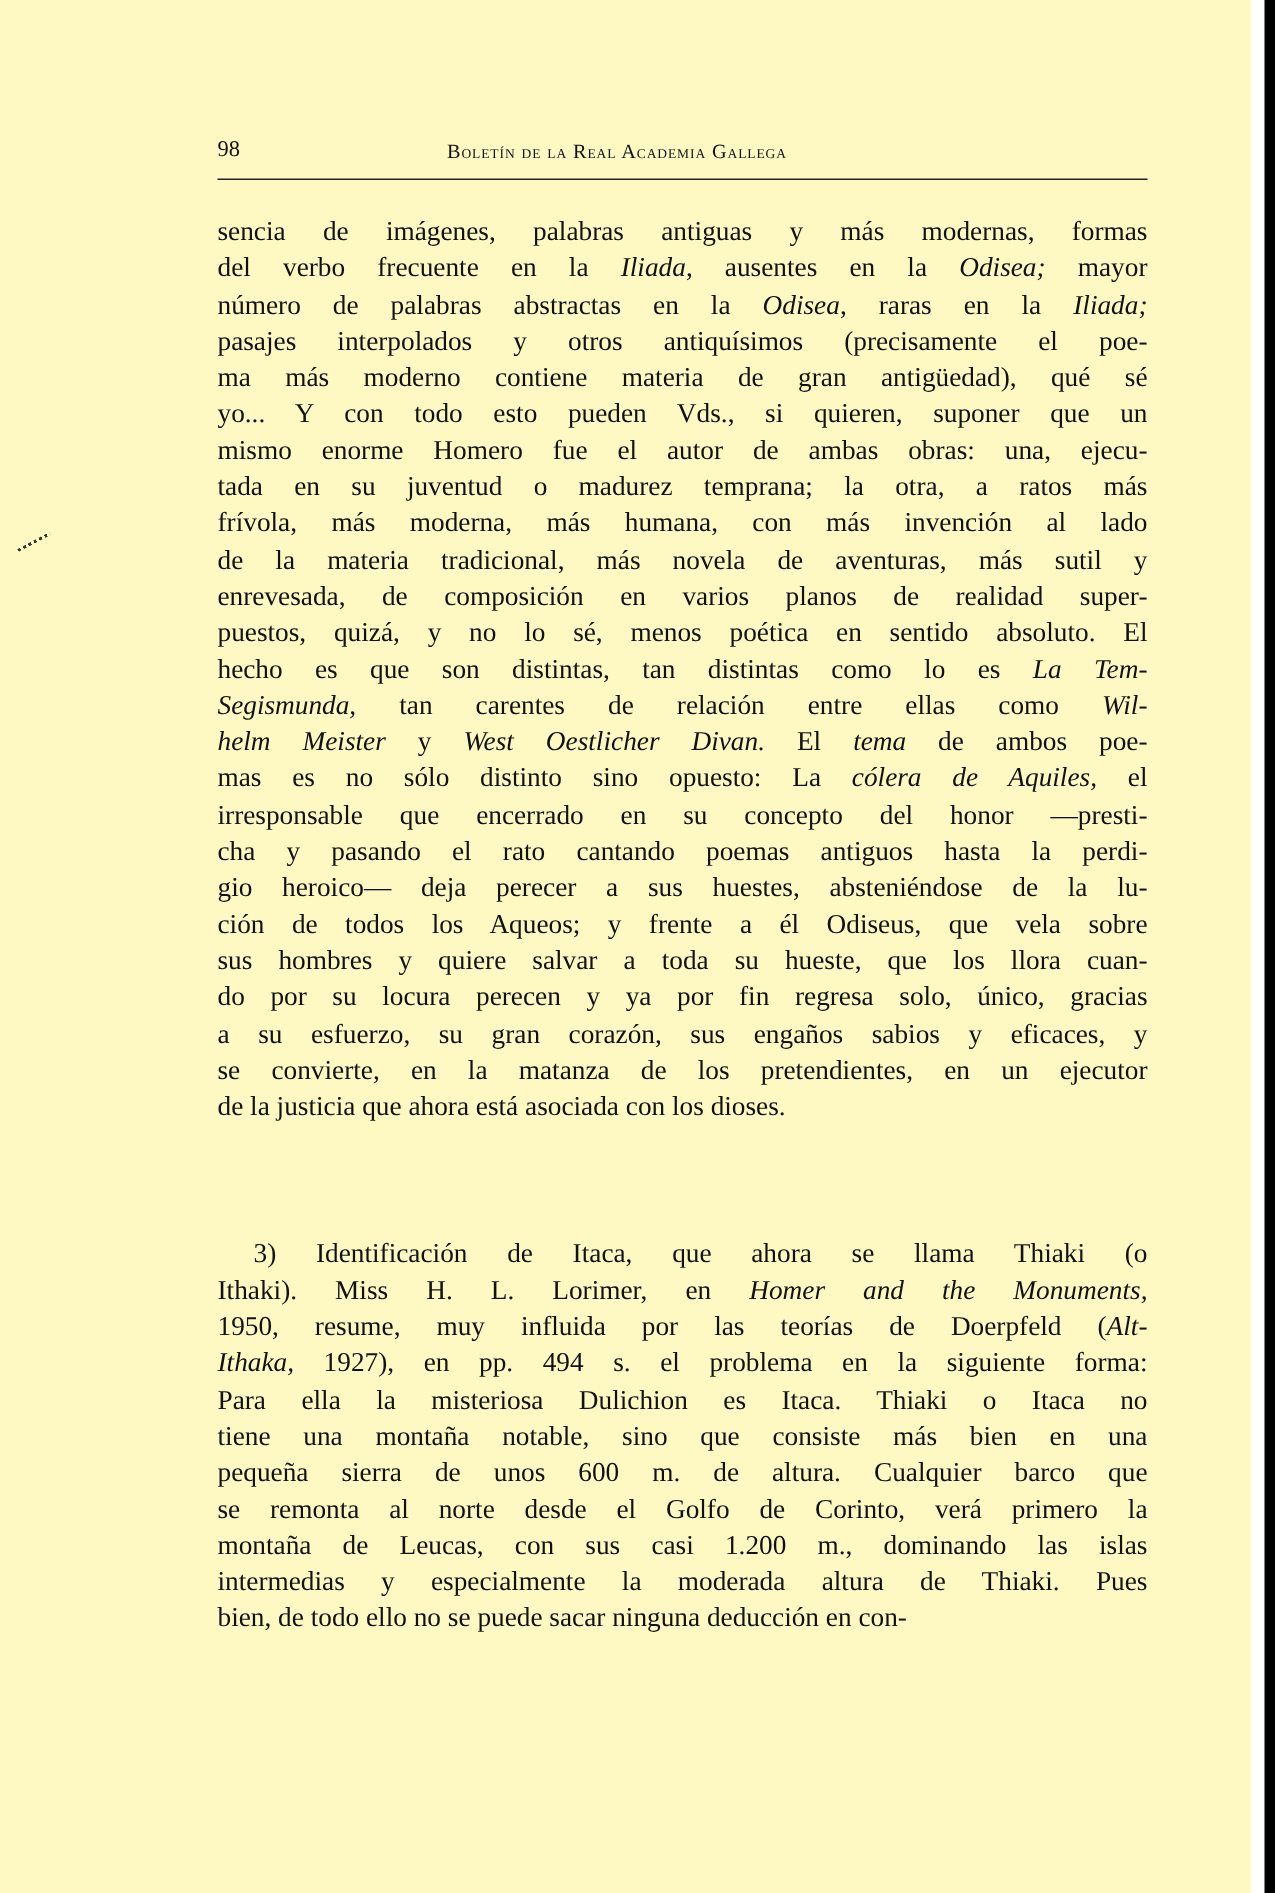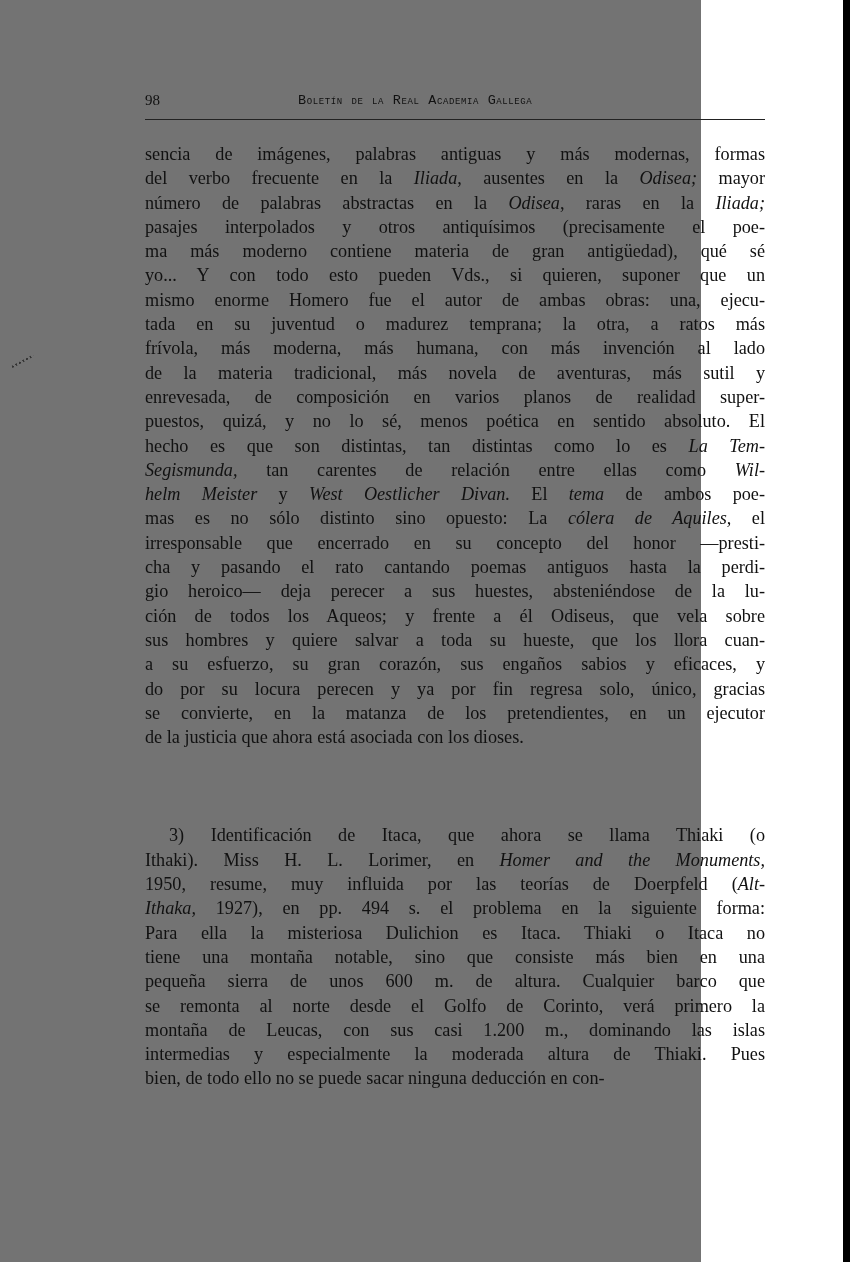--- a/index.html
+++ b/index.html
@@ -1,22 +1,22 @@
 <!DOCTYPE html>
 <html><head>
   <meta charset="utf-8">
   <style>
     html, body { margin: 0; padding: 0; background: #ffffff; }
     body { width: 850px; height: 1262px; position: relative; overflow: hidden; }
-    .page { position: absolute; left: 0; top: 0; width: 701px; height: 1262px; background: #737373; }
+    .page { position: absolute; left: 0; top: 0; width: 834px; height: 1262px; background: #fef9c3; }
     .header { position: absolute; left: 145px; top: 92px; width: 620px; height: 20px;
       font-family: "Liberation Serif", "DejaVu Serif", serif; color: #111; }
     .page-num { position: absolute; left: 0; top: 0; font-size: 15px; }
     .running-title { position: absolute; left: 153px; top: 1px; font-size: 13.5px;
-      font-variant: small-caps; letter-spacing: 0.6px; font-family: Liberation Mono, monospace; }
+      font-variant: small-caps; letter-spacing: 0.6px; }
     .rule { position: absolute; left: 145px; top: 119px; width: 620px; height: 1px; background: #222; }
     .body-text { position: absolute; left: 145px; top: 142px; width: 620px;
       font-family: "Liberation Serif", "DejaVu Serif", serif; font-size: 18.2px; color: #111; }
     .line { height: 24.3px; line-height: 24.3px; white-space: nowrap; text-align: justify; text-align-last: justify; }
     .line.last { text-align-last: left; }
     .gap { height: 26px; }
     .indent { padding-left: 24px; margin-top: 48px; }
     .right-bar { position: absolute; left: 843px; top: 0; width: 7px; height: 1262px; background: #000; }
     .stray-mark { position: absolute; left: 12px; top: 366px; width: 24px; height: 2px;
       background: repeating-linear-gradient(90deg, #333 0 2px, transparent 2px 4px);
@@ -48,22 +48,22 @@
         <div class="line"><span>puestos, quizá, y no lo sé, menos poética en sentido absoluto. El</span></div>
         <div class="line"><span>hecho es que son distintas, tan distintas como lo es </span><i>La Tem-</i></div>
         <div class="line"><i>Segismunda,</i><span> tan carentes de relación entre ellas como </span><i>Wil-</i></div>
         <div class="line"><i>helm Meister</i><span> y </span><i>West Oestlicher Divan.</i><span> El </span><i>tema</i><span> de ambos poe-</span></div>
         <div class="line"><span>mas es no sólo distinto sino opuesto: La </span><i>cólera de Aquiles,</i><span> el</span></div>
         <div class="line"><span>irresponsable que encerrado en su concepto del honor —presti-</span></div>
         <div class="line"><span>cha y pasando el rato cantando poemas antiguos hasta la perdi-</span></div>
         <div class="line"><span>gio heroico— deja perecer a sus huestes, absteniéndose de la lu-</span></div>
         <div class="line"><span>ción de todos los Aqueos; y frente a él Odiseus, que vela sobre</span></div>
         <div class="line"><span>sus hombres y quiere salvar a toda su hueste, que los llora cuan-</span></div>
+        <div class="line"><span>do por su locura perecen y ya por fin regresa solo, único, gracias</span></div>
         <div class="line"><span>a su esfuerzo, su gran corazón, sus engaños sabios y eficaces, y</span></div>
-        <div class="line"><span>do por su locura perecen y ya por fin regresa solo, único, gracias</span></div>
         <div class="line"><span>se convierte, en la matanza de los pretendientes, en un ejecutor</span></div>
         <div class="line last"><span>de la justicia que ahora está asociada con los dioses.</span></div>
       </div>
       <div class="gap"></div>
       <div>
         <div class="line indent"><span>3) Identificación de Itaca, que ahora se llama Thiaki (o</span></div>
         <div class="line"><span>Ithaki). Miss H. L. Lorimer, en </span><i>Homer and the Monuments,</i></div>
         <div class="line"><span>1950, resume, muy influida por las teorías de Doerpfeld (</span><i>Alt-</i></div>
         <div class="line"><i>Ithaka,</i><span> 1927), en pp. 494 s. el problema en la siguiente forma:</span></div>
         <div class="line"><span>Para ella la misteriosa Dulichion es Itaca. Thiaki o Itaca no</span></div>

